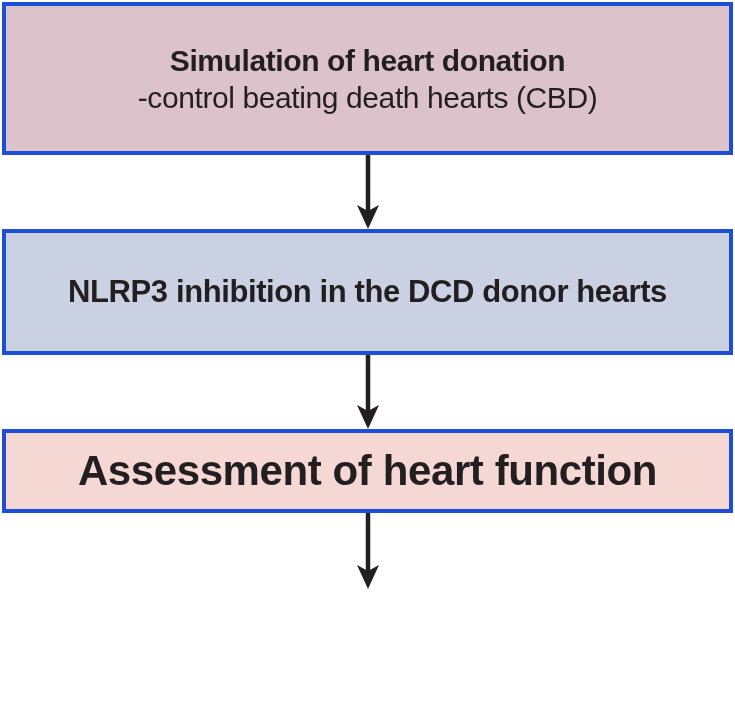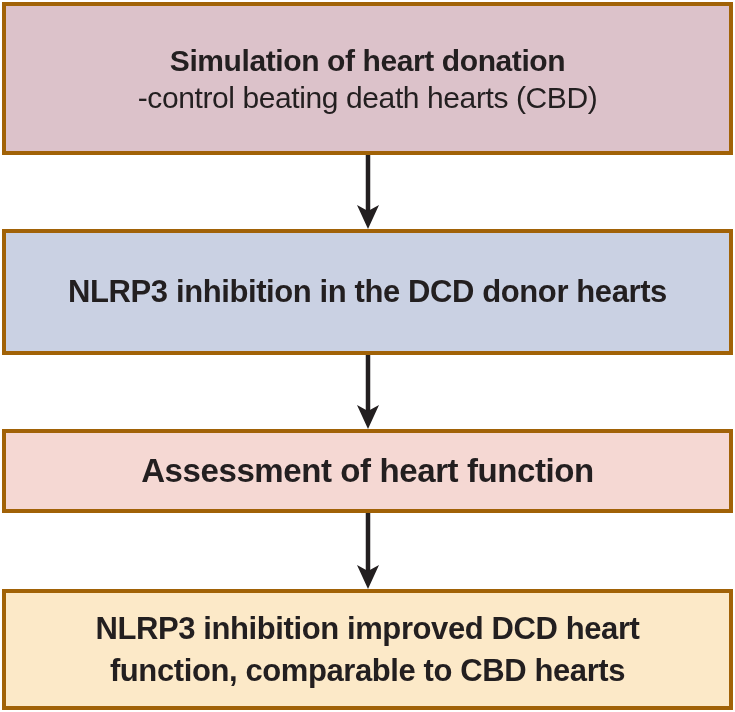--- a/index.html
+++ b/index.html
@@ -14,21 +14,21 @@
     background: #ffffff;
     font-family: "Liberation Sans", sans-serif;
     color: #231f20;
     overflow: hidden;
   }
   .flow-box {
     position: absolute;
     left: 2px;
     width: 731px;
     box-sizing: border-box;
-    border: 4px solid #a16207;
+    border: 4px solid #1d4ed8;
     display: flex;
     flex-direction: column;
     justify-content: center;
     align-items: center;
     text-align: center;
   }
   .flow-box .line {
     display: block;
     white-space: nowrap;
     letter-spacing: -0.4px;
@@ -43,21 +43,21 @@
   }
   #box-nlrp3 {
     top: 229px;
     height: 126px;
     font-size: 31px;
     line-height: 40px;
   }
   #box-assessment {
     top: 429px;
     height: 84px;
-    font-size: 33px;
+    font-size: 42px;
     line-height: 36px;
   }
   #box-outcome {
     top: 589px;
     height: 121px;
     font-size: 31px;
     line-height: 42px;
   }
 
   .arrow {
@@ -102,18 +102,14 @@
     <span class="line bold">Assessment of heart function</span>
   </div>
 
   <div class="arrow" id="arrow-3">
     <svg viewBox="0 0 40 76" preserveAspectRatio="none">
       <line x1="20" y1="0" x2="20" y2="58" stroke-width="4.5" stroke="#231f20"></line>
       <polygon points="20,76 9,52 20,58 31,52" fill="#231f20"></polygon>
     </svg>
   </div>
 
-  <div class="flow-box" id="box-outcome" style="background-color: rgb(252, 233, 200);">
-    <span class="line bold">NLRP3 inhibition improved DCD heart</span>
-    <span class="line bold">function, comparable to CBD hearts</span>
-  </div>
 
 </div>
 
 </body></html>

